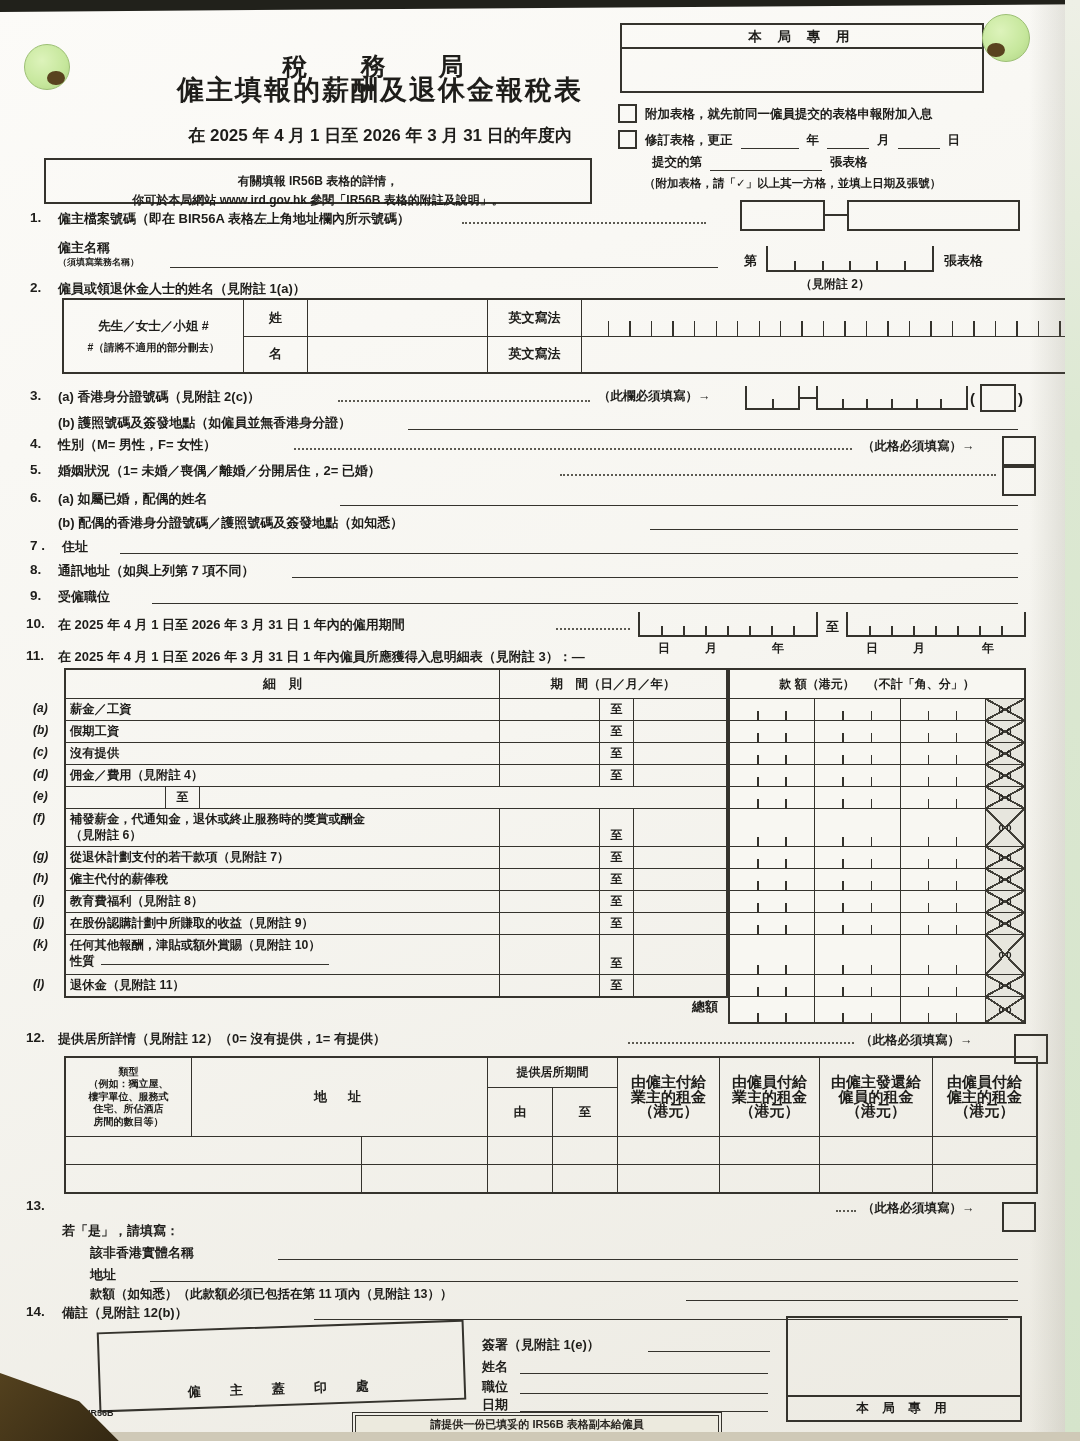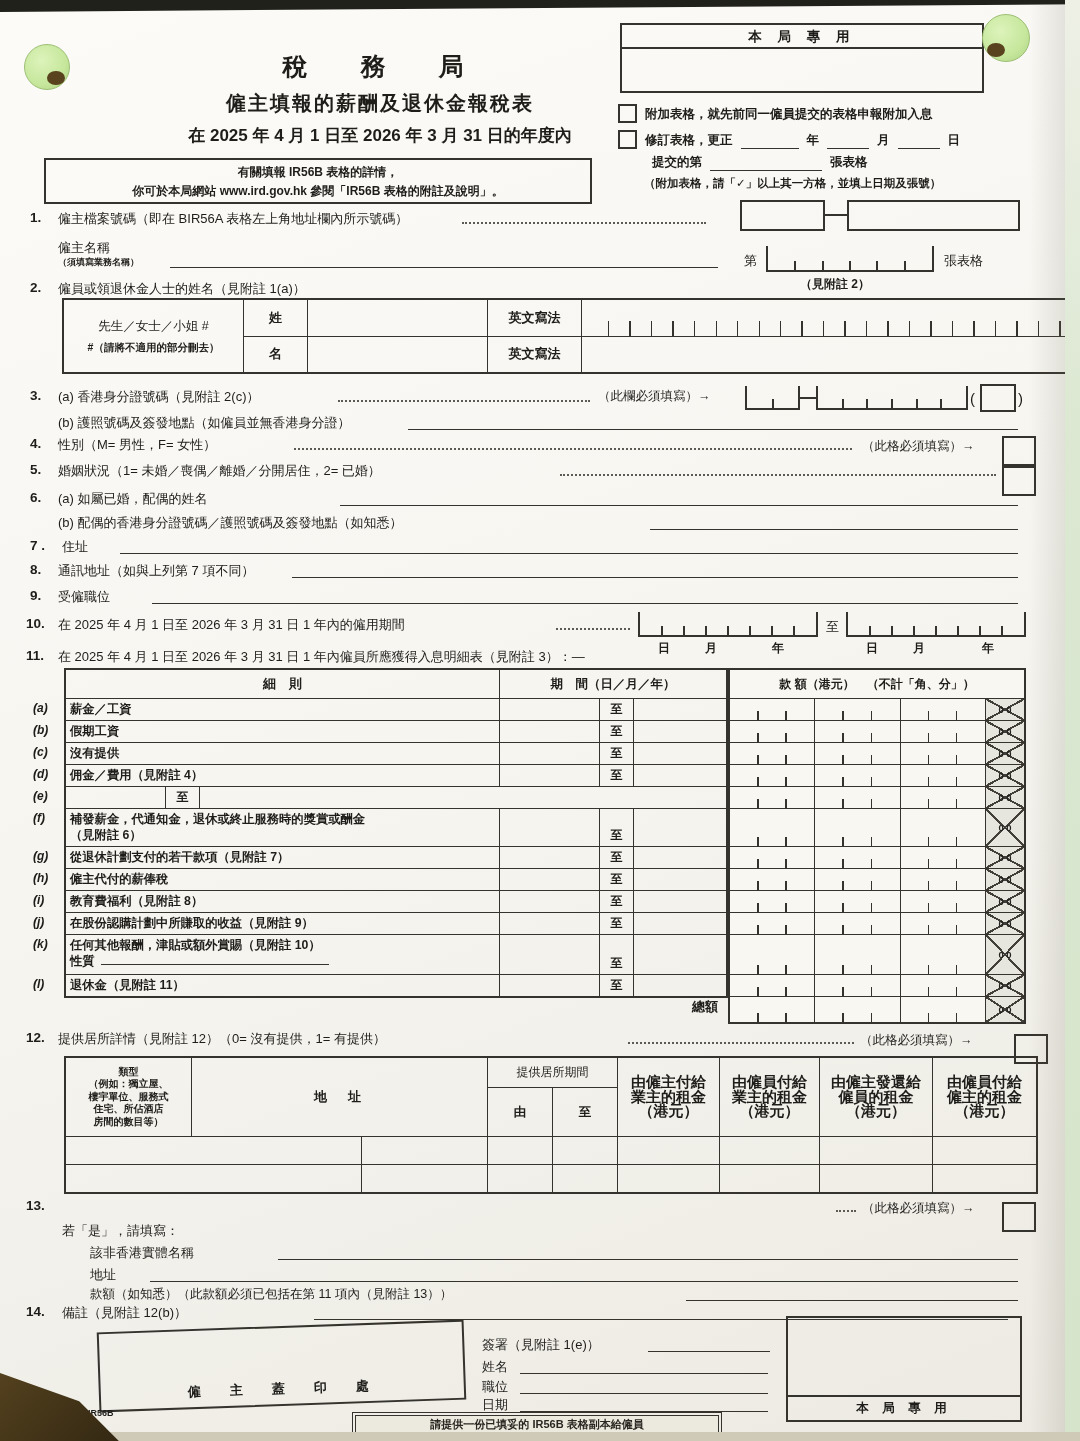--- a/index.html
+++ b/index.html
@@ -13,38 +13,38 @@
 .edge-bottom{position:absolute;left:0;bottom:0;width:100%;height:9px;background:#cfc9b7;z-index:6}
 .edge-corner{position:absolute;left:0;top:1358px;width:165px;height:83px;background:linear-gradient(135deg,#56431f,#2c2210);clip-path:polygon(0 18%,48% 52%,72% 100%,0 100%);z-index:6}
 .dot{position:absolute;border-radius:50%;background:radial-gradient(circle at 38% 35%,#ddf3bb,#c6e79c 60%,#aed383);border:1px solid #9cbf74;z-index:7}
 .dot::after{content:"";position:absolute;width:40%;height:32%;border-radius:50%;background:#59431f;bottom:8%;filter:blur(.5px)}
 .dot-l{left:24px;top:44px;width:46px;height:46px}
 .dot-l::after{right:10%}
 .dot-r{left:982px;top:14px;width:48px;height:48px}
 .dot-r::after{left:8%}
 
 .abs{position:absolute}
-.lbl{font-size:13px;font-weight:normal;white-space:nowrap}
+.lbl{font-size:13px;font-weight:bold;white-space:nowrap}
 .sm{font-size:12px;font-weight:bold;white-space:nowrap}
 .tiny{font-size:9px;font-weight:bold;white-space:nowrap}
 .ul{position:absolute;border-bottom:1.6px solid #35332d;height:2px}
 .dots{position:absolute;border-bottom:2px dotted #5c5a52;height:2px}
 .box{position:absolute;border:2px solid #35332d}
 .cbx{width:19px;height:19px;border:2px solid #35332d;display:inline-block;flex:none}
 .comb{position:absolute;border:2px solid #35332d;border-top:none;display:flex}
 .comb i{flex:1;position:relative}
 .comb i+i::before{content:"";position:absolute;left:-1px;bottom:0;width:2px;height:9px;background:#35332d}
 .ticks{position:absolute;left:6px;right:6px;bottom:0;height:15px;background:repeating-linear-gradient(90deg,transparent 0 20px,#35332d 20px 21.5px)}
 
 .h-title{position:absolute;left:140px;width:480px;text-align:center;font-weight:bold;white-space:nowrap}
 .obox{position:absolute;left:620px;top:23px;width:364px;height:70px;border:2px solid #35332d}
 .obox .ot{height:24px;border-bottom:2px solid #35332d;text-align:center;font-weight:bold;font-size:13.5px;letter-spacing:6px;line-height:24px}
 .chkrow{position:absolute;display:flex;align-items:flex-end;gap:8px;font-size:12.5px;font-weight:bold;white-space:nowrap}
 .ful{display:inline-block;border-bottom:1.6px solid #35332d;height:14px}
-.ibox{position:absolute;left:44px;top:158px;width:548px;height:46px;border:2px solid #35332d;text-align:center;font-size:12px;font-weight:bold;padding-top:3px;line-height:19px}
+.ibox{position:absolute;left:44px;top:158px;width:548px;height:46px;border:2px solid #35332d;text-align:center;font-size:12px;font-weight:bold;padding-top:12px;line-height:19px}
 
 .t2{position:absolute;left:62px;top:298px;width:1024px;height:76px;border:2px solid #35332d;display:flex}
 .t2 .sal{width:180px;border-right:1.5px solid #35332d;display:flex;flex-direction:column;justify-content:center;align-items:center;text-align:center}
 .t2 .mid{flex:1;display:flex;flex-direction:column}
 .t2 .row2{flex:1;display:flex}
 .t2 .row2+.row2{border-top:1.5px solid #35332d}
 .t2 .cl{border-right:1.5px solid #35332d;display:flex;align-items:center;justify-content:center;font-weight:bold;font-size:13px}
 .t2 .w64{width:64px}.t2 .w180{width:180px}.t2 .w94{width:94px}
 .t2 .fill{flex:1;position:relative}
 
@@ -71,21 +71,21 @@
 .totlbl{position:absolute;left:600px;top:998px;width:118px;text-align:right;font-weight:bold;font-size:13px}
 
 .t12{position:absolute;left:64px;top:1056px;width:974px;border:2px solid #35332d}
 .t12 .hrow{display:flex;height:78px}
 .t12 .c{border-right:1.5px solid #35332d;display:flex;align-items:center;justify-content:center;text-align:center}
 .t12 .c:last-child,.t12 .dc:last-child{border-right:none}
 .w296{width:296px}.w126{width:126px}.w130{width:130px}.w102{width:102px}.w100{width:100px}.w113{width:113px}.w103{width:103px}.w65{width:65px}
 .t12 .addr{font-weight:bold;font-size:13px;letter-spacing:4px}
 .t12 .typ{font-size:10px;font-weight:bold;line-height:12.5px}
 .t12 .per{flex-direction:column;align-items:stretch;padding:0}
-.t12 .pt{height:30px;display:flex;align-items:center;justify-content:center;font-weight:normal;font-size:12px;border-bottom:1.5px solid #35332d}
+.t12 .pt{height:30px;display:flex;align-items:center;justify-content:center;font-weight:bold;font-size:12px;border-bottom:1.5px solid #35332d}
 .t12 .ps{flex:1;display:flex}
 .t12 .ps div{flex:1;display:flex;align-items:center;justify-content:center;font-weight:bold;font-size:12.5px}
 .t12 .ps div:first-child{border-right:1.5px solid #35332d}
 .t12 .rent{font-size:15px;font-weight:bold;line-height:14.5px}
 .t12 .drow{display:flex;height:28px;border-top:1.5px solid #35332d}
 .t12 .dc{border-right:1.5px solid #35332d}
 .pre{white-space:pre-line}
 
 .chopbox{position:absolute;left:98px;top:1326px;width:367px;height:80px;border:2px solid #35332d;transform:rotate(-2deg)}
 .choplbl{position:absolute;left:0;right:0;bottom:6px;text-align:center;font-weight:bold;font-size:13px;letter-spacing:8px}
@@ -94,21 +94,21 @@
 .obox2{position:absolute;left:786px;top:1316px;width:236px;height:106px;border:2px solid #35332d}
 .obox2 .t{position:absolute;left:0;right:0;bottom:0;height:25px;border-top:2px solid #35332d;display:flex;align-items:center;justify-content:center;font-weight:bold;font-size:12.5px;letter-spacing:5px}
 .num{font-weight:bold;font-size:13.5px}
 </style>
 </head>
 <body>
 
 <div class="paper">
 
   <div class="h-title" style="top:50px;font-size:25px;letter-spacing:14px">稅　務　局</div>
-  <div class="h-title" style="top:90px;font-size:20px;letter-spacing:2px">僱主填報的薪酬及退休金報稅表</div>
+  <div class="h-title" style="top:72px;font-size:27px;letter-spacing:2px">僱主填報的薪酬及退休金報稅表</div>
   <div class="h-title" style="top:124px;font-size:17px">在 2025 年 4 月 1 日至 2026 年 3 月 31 日的年度內</div>
 
   <div class="obox">
     <div class="ot">本 局 專 用</div>
   </div>
   <div class="chkrow" style="left:618px;top:104px">
     <span class="cbx"></span>
     <span>附加表格，就先前同一僱員提交的表格申報附加入息</span>
   </div>
   <div class="chkrow" style="left:618px;top:130px">

